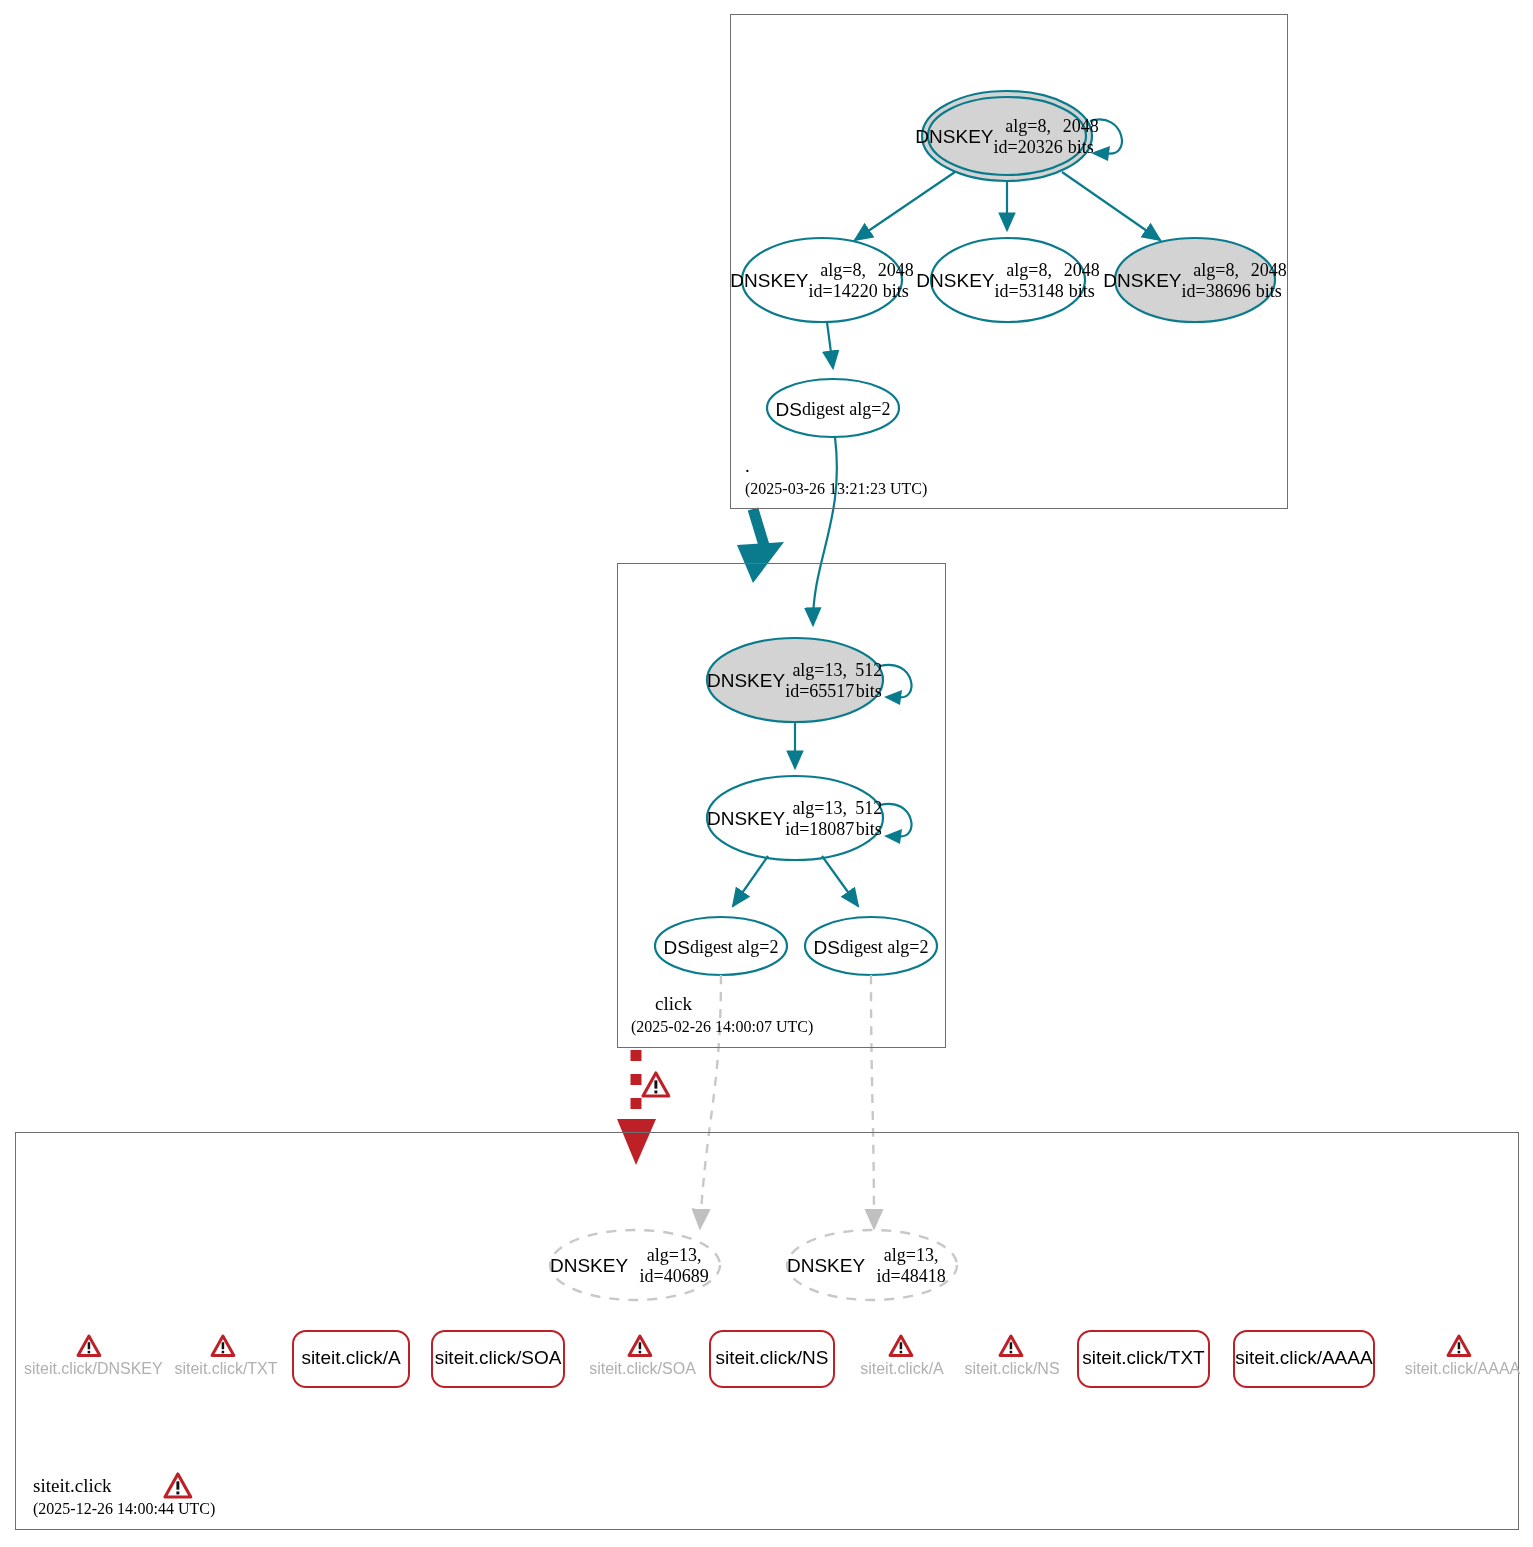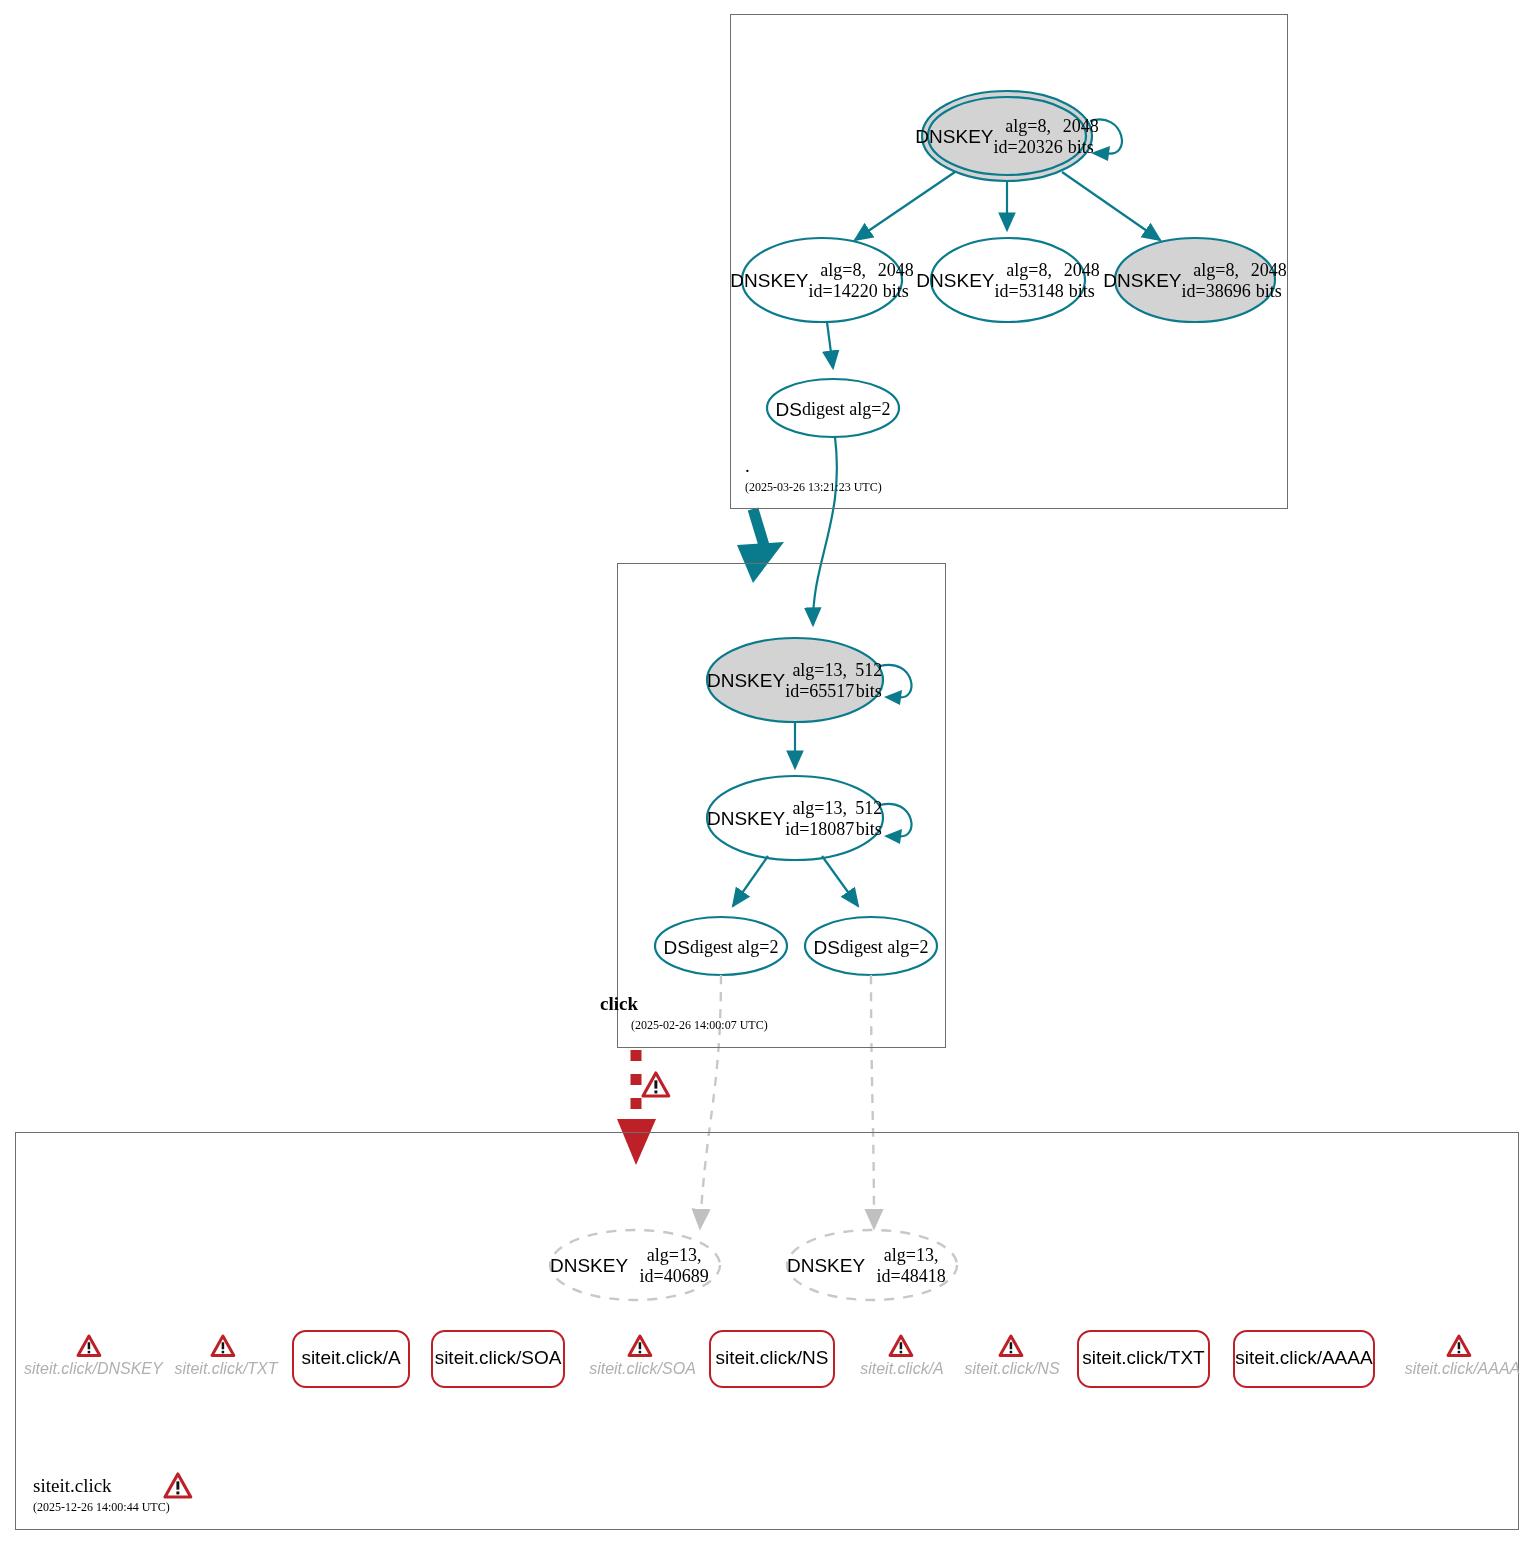--- a/index.html
+++ b/index.html
@@ -4,34 +4,34 @@
 <style>
   html,body{margin:0;padding:0;background:#ffffff;}
   body{width:1533px;height:1547px;position:relative;
        font-family:"Liberation Sans", sans-serif;}
   #stage{position:absolute;left:0;top:0;width:1533px;height:1547px;overflow:hidden;}
   svg#canvas{position:absolute;left:0;top:0;width:1533px;height:1547px;}
 
   .zone-box{position:absolute;border:1px solid #6e6e6e;box-sizing:border-box;background:transparent;}
   .zone-label{position:absolute;font-family:"Liberation Serif", serif;color:#000;white-space:nowrap;}
   .zone-name{font-size:19px;}
-  .zone-time{font-size:12px;}
+  .zone-time{font-size:16px;}
 
   .node{position:absolute;display:flex;flex-direction:row;align-items:center;
         justify-content:center;text-align:center;box-sizing:border-box;}
   .node .t1{font-family:"Liberation Sans", sans-serif;font-size:19px;color:#000;line-height:1.12;}
   .node .t2{font-family:"Liberation Serif", serif;font-size:18px;color:#000;line-height:1.18;}
 
   .rrbox{position:absolute;border:2.5px solid #bd2027;border-radius:14px;
          box-sizing:border-box;background:#fff;display:flex;flex-direction:column;
          align-items:center;justify-content:center;}
   .rrbox .rrlabel{font-family:"Liberation Sans", sans-serif;font-size:19px;color:#000;
                   line-height:1.1;margin-bottom:1px;}
 
-  .ghost{position:absolute;font-family:"Liberation Sans", sans-serif;font-style:italic;
+  .ghost{position:absolute;font-family:"Liberation Sans", sans-serif;
          font-size:16px;color:#b0b0b0;white-space:nowrap;text-align:center;}
 </style>
 </head>
 <body>
 
 <div id="stage">
 
   <svg id="canvas" viewBox="0 0 1533 1547" xmlns="http://www.w3.org/2000/svg">
     <defs>
       <marker id="ah-teal" markerWidth="10" markerHeight="10" refX="8" refY="4" orient="auto" markerUnits="strokeWidth">
@@ -209,21 +209,21 @@
     </g>
   </svg>
 
   <div class="zone-box" style="left:730px;top:14px;width:558px;height:495px;"></div>
   <div class="zone-box" style="left:617px;top:563px;width:329px;height:485px;"></div>
   <div class="zone-box" style="left:15px;top:1132px;width:1504px;height:398px;"></div>
 
   <div class="zone-label zone-name" style="left:745px;top:455px;">.</div>
   <div class="zone-label zone-time" style="left:745px;top:480px;">(2025-03-26 13:21:23 UTC)</div>
 
-  <div class="zone-label zone-name" style="left:600px;top:993px;font-weight:bold;">click</div>
+  <div class="zone-label zone-name" style="left:655px;top:993px;">click</div>
   <div class="zone-label zone-time" style="left:631px;top:1018px;">(2025-02-26 14:00:07 UTC)</div>
 
   <div class="zone-label zone-name" style="left:33px;top:1475px;">siteit.click</div>
   <div class="zone-label zone-time" style="left:33px;top:1500px;">(2025-12-26 14:00:44 UTC)</div>
 
   <div class="node" style="left:922px;top:109px;width:170px;height:56px;">
     <div class="t1">DNSKEY</div>
     <div class="t2">alg=8, id=20326</div>
     <div class="t2">2048 bits</div>
   </div>

